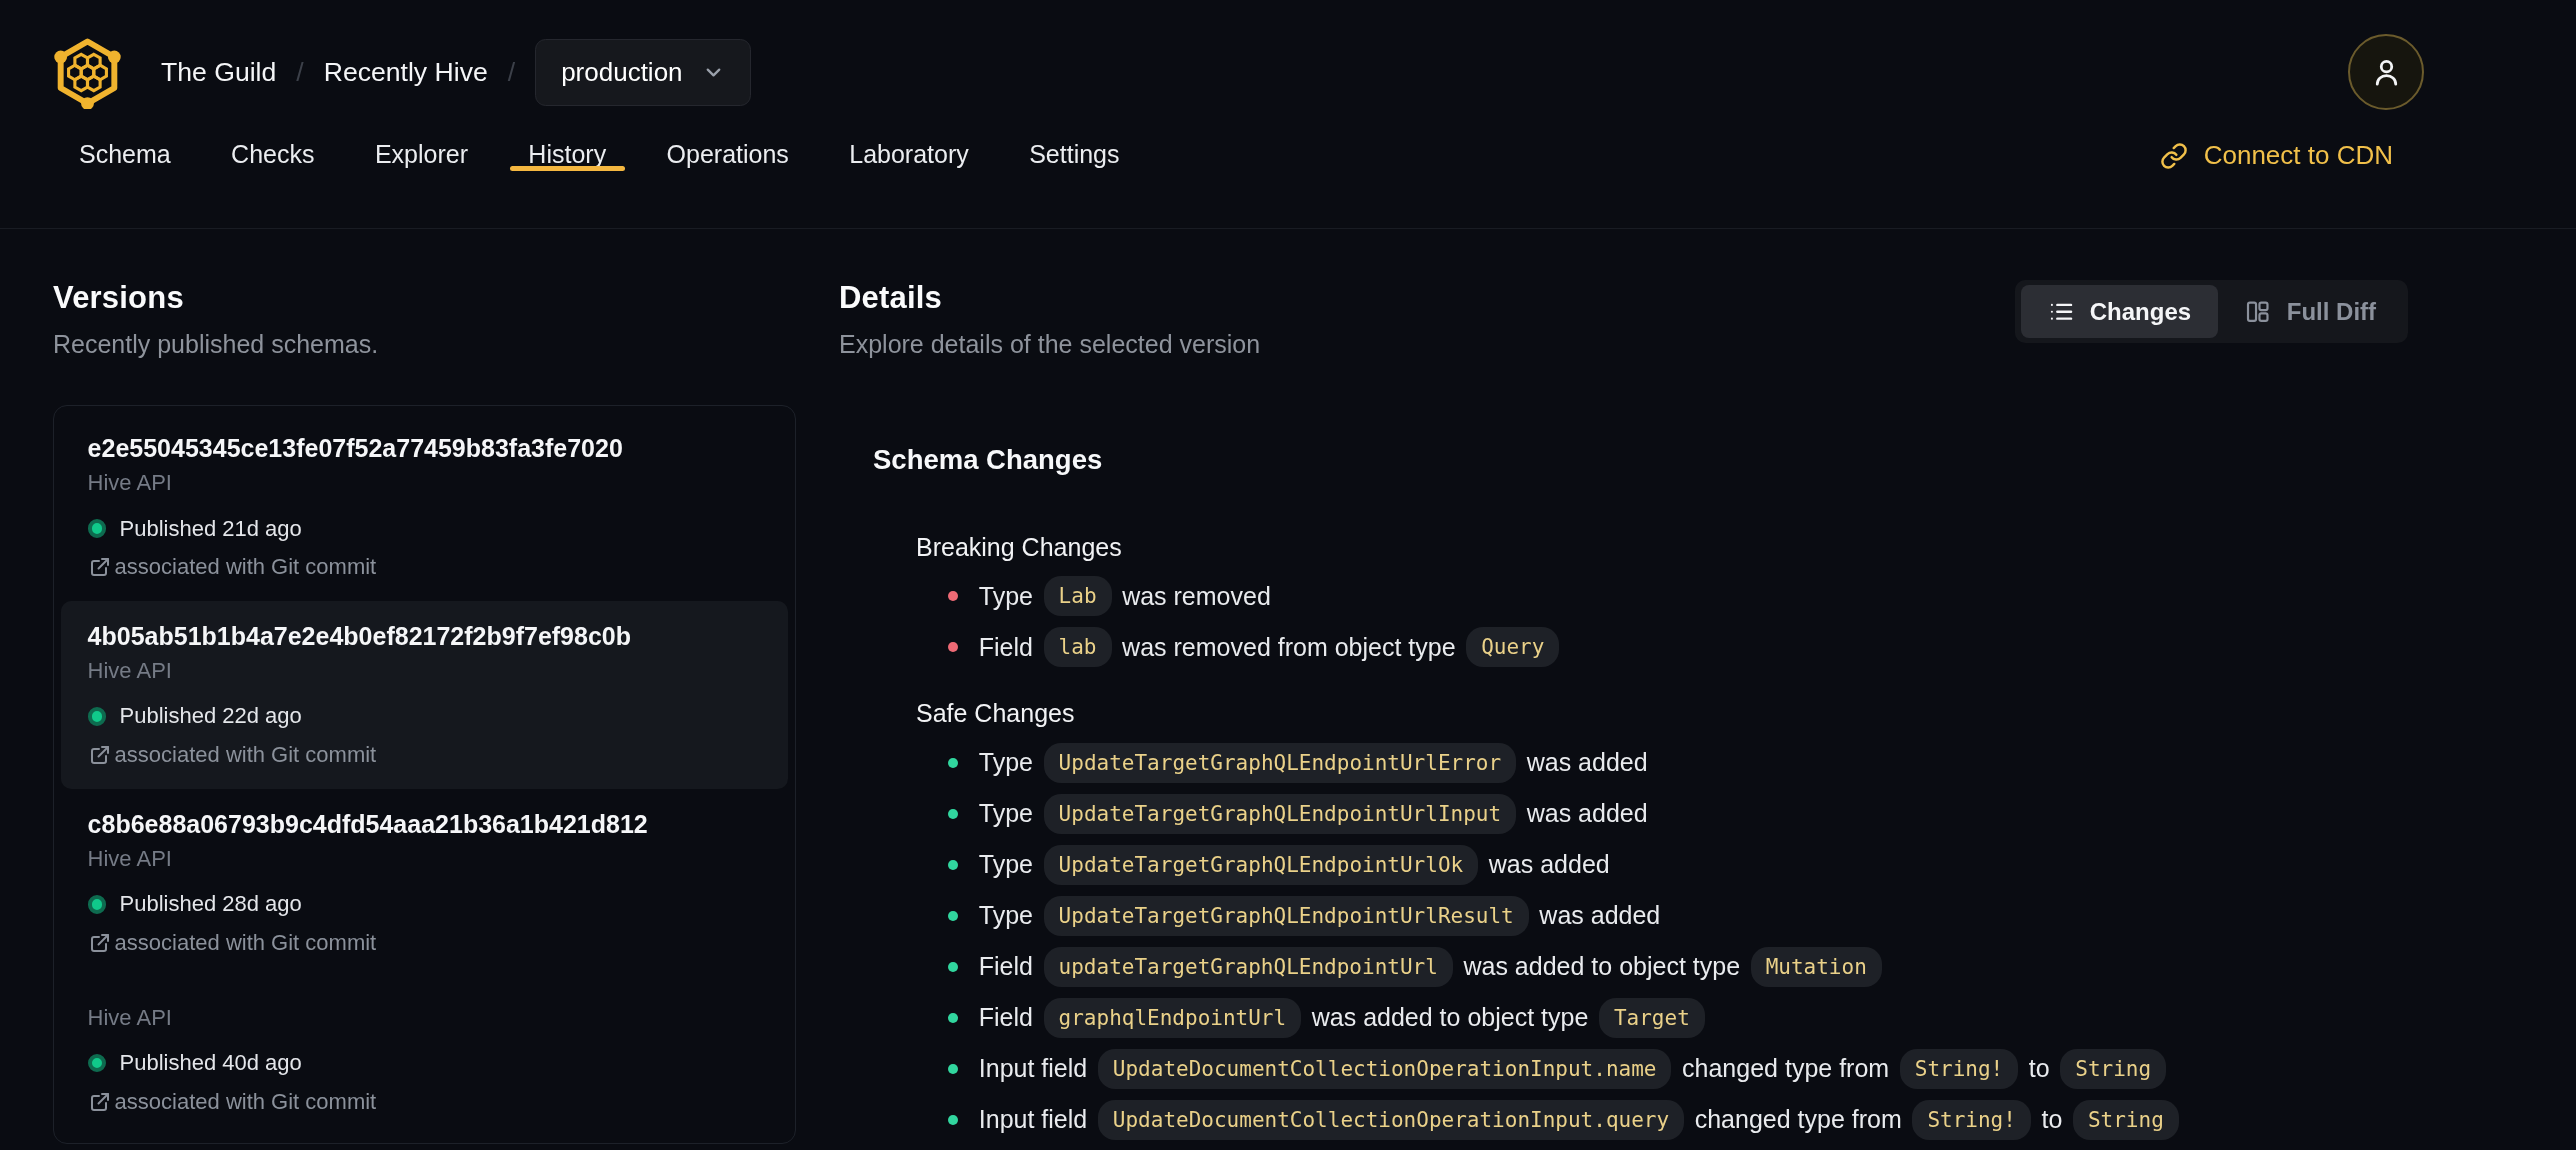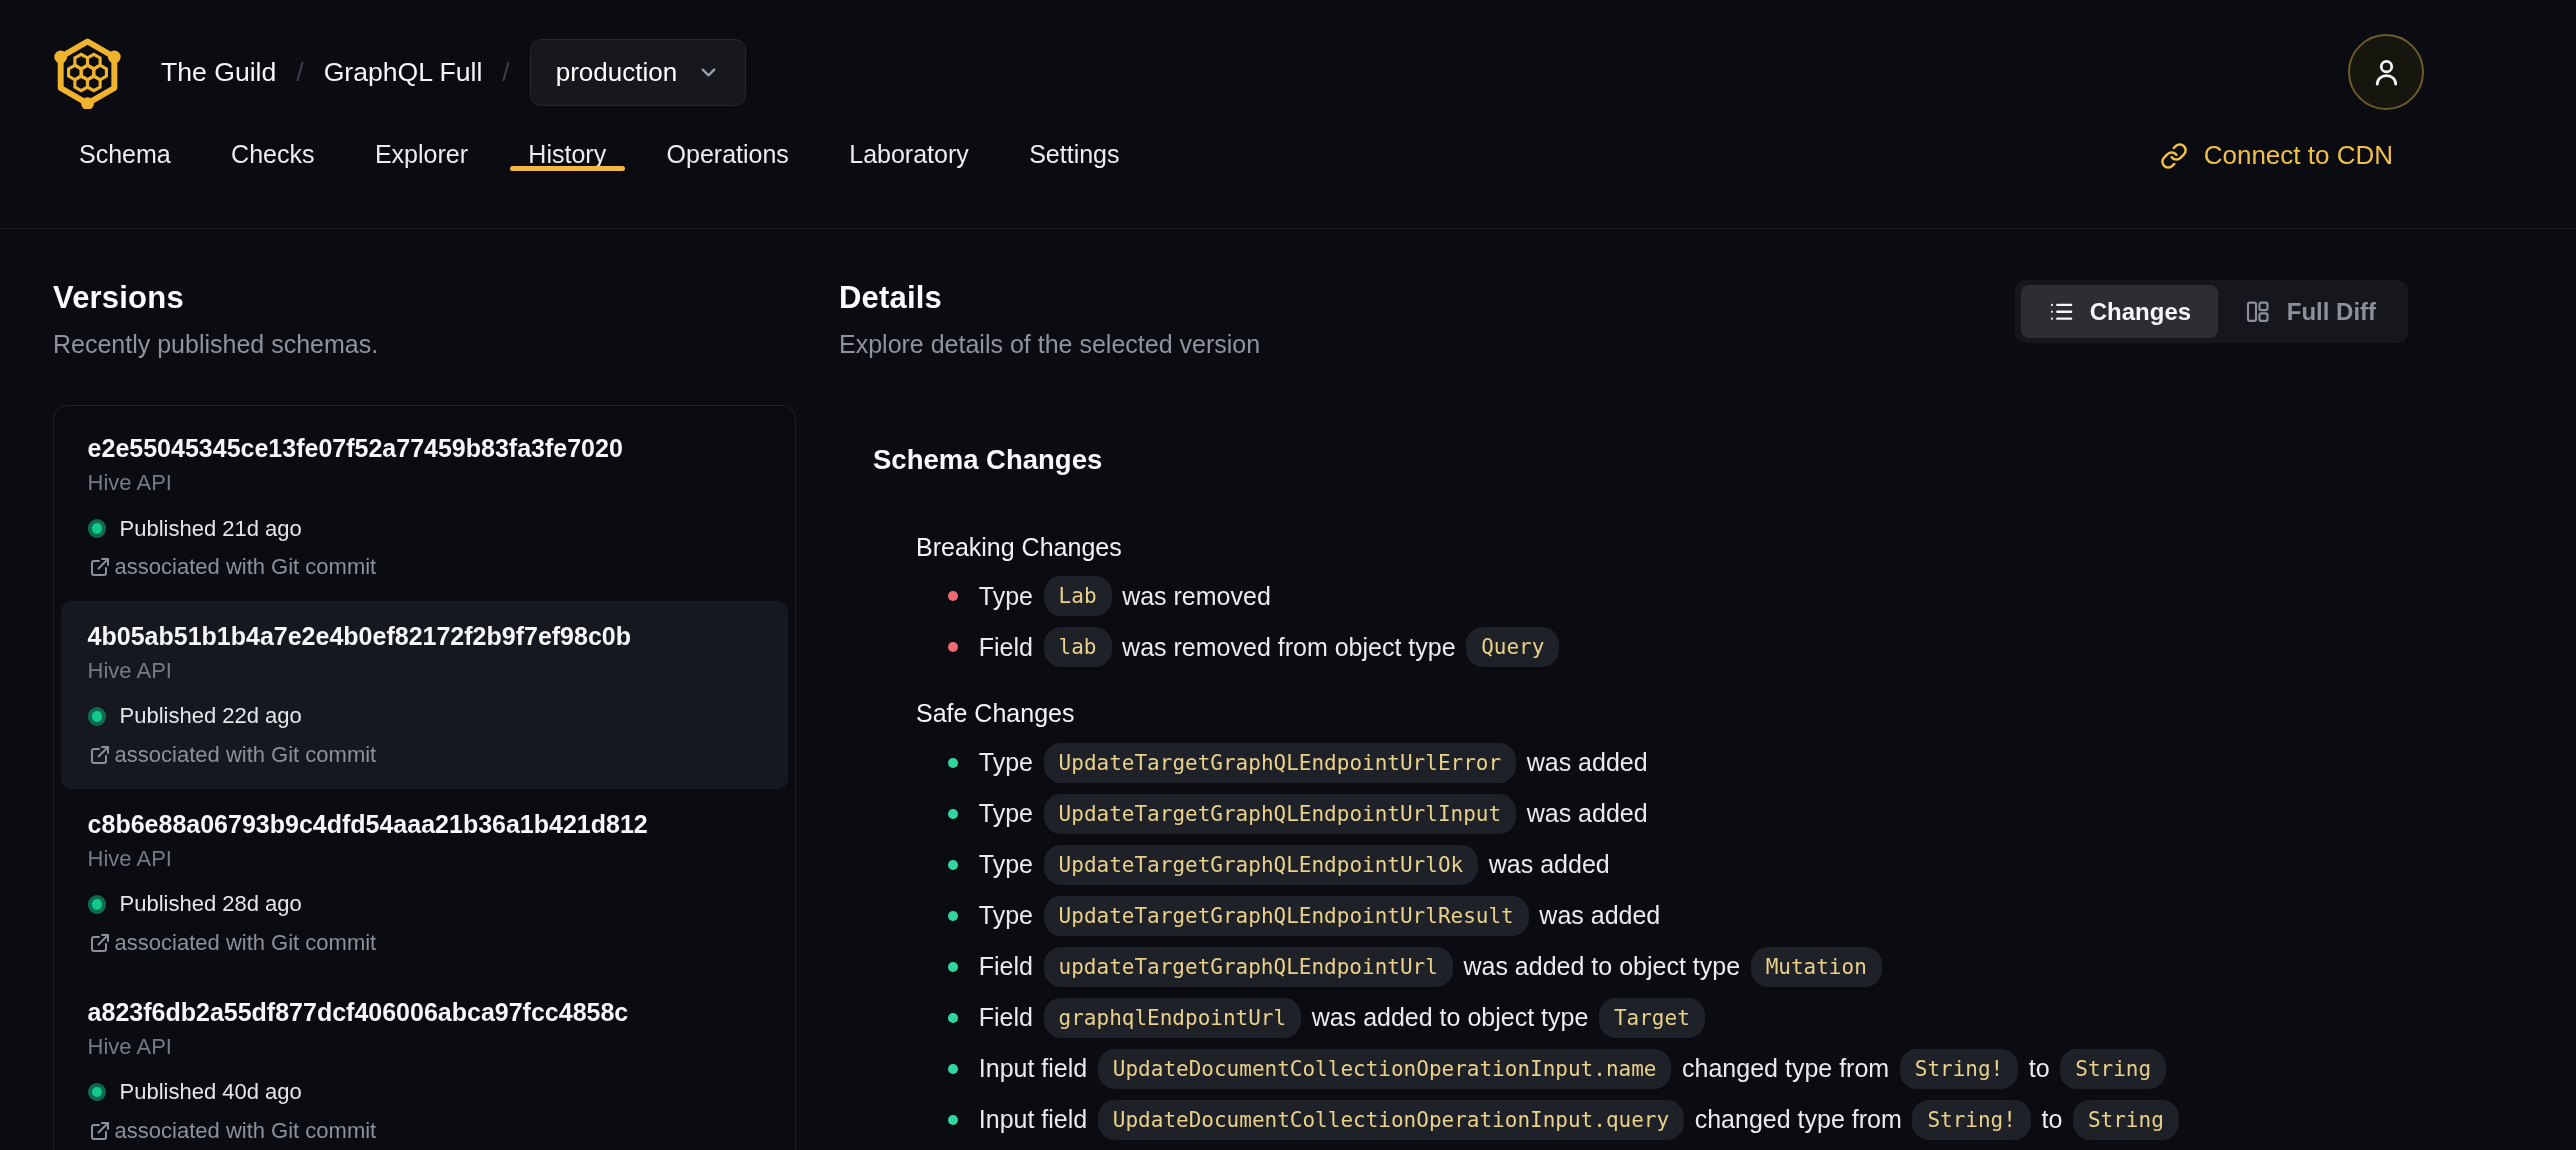--- a/index.html
+++ b/index.html
@@ -142,21 +142,21 @@
             <use href="#hive-cell" transform="translate(26.2,40)"></use>
             <use href="#hive-cell" transform="translate(46.9,28.05)"></use>
             <use href="#hive-cell" transform="translate(33.1,28.05)"></use>
             <use href="#hive-cell" transform="translate(46.9,51.95)"></use>
             <use href="#hive-cell" transform="translate(33.1,51.95)"></use>
           </svg>
         </span>
         <nav class="breadcrumb">
           <a>The Guild</a>
           <span class="crumb-sep">/</span>
-          <a>GraphQL Full</a>
+          <a>Recently Hive</a>
           <span class="crumb-sep">/</span>
           <button class="target-select">
             <span>production</span>
             <svg viewBox="0 0 24 24" fill="none" stroke="currentColor" stroke-width="2.4" stroke-linecap="round" stroke-linejoin="round">
               <polyline points="6 9 12 15 18 9"></polyline>
             </svg>
           </button>
         </nav>
       </div>
       <button class="avatar">
@@ -249,21 +249,20 @@
     <div class="v-git">
       <svg viewBox="0 0 24 24" fill="none" stroke="currentColor" stroke-width="2" stroke-linecap="round" stroke-linejoin="round">
         <path d="M18 13v5a2 2 0 0 1-2 2H6a2 2 0 0 1-2-2V8a2 2 0 0 1 2-2h5"></path>
         <polyline points="14 4 20 4 20 10"></polyline>
         <line x1="10.5" y1="13.5" x2="20" y2="4"></line>
       </svg>
       <span class="v-git-text">associated with Git commit</span>
     </div>
   </div>
           <div class="version-item">
-    <div class="v-hash">a823f6db2a55df877dcf406006abca97fcc4858c</div>
     <div class="v-service">Hive API</div>
     <div class="v-status">
       <span class="pub-dot"></span>
       <span class="v-published">Published 40d ago</span>
     </div>
     <div class="v-git">
       <svg viewBox="0 0 24 24" fill="none" stroke="currentColor" stroke-width="2" stroke-linecap="round" stroke-linejoin="round">
         <path d="M18 13v5a2 2 0 0 1-2 2H6a2 2 0 0 1-2-2V8a2 2 0 0 1 2-2h5"></path>
         <polyline points="14 4 20 4 20 10"></polyline>
         <line x1="10.5" y1="13.5" x2="20" y2="4"></line>

